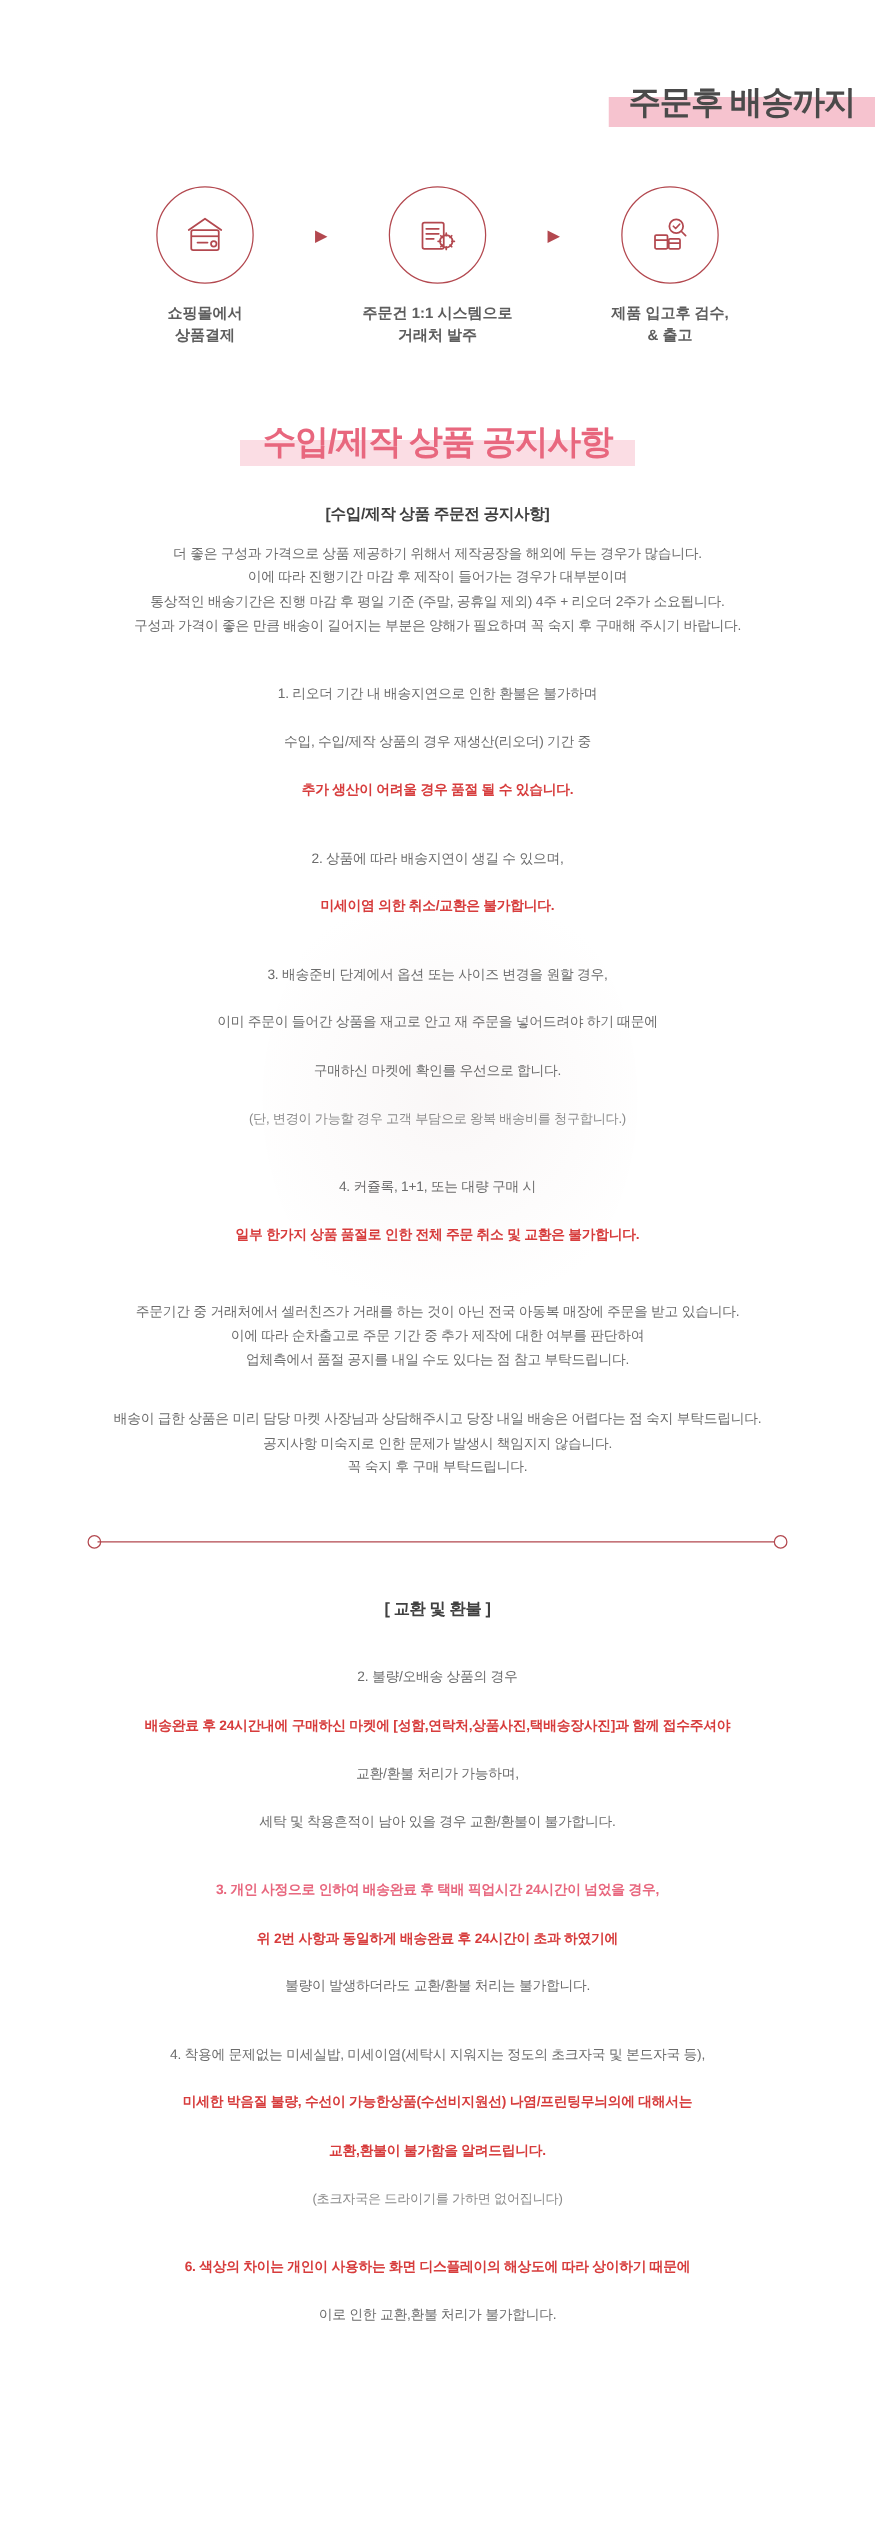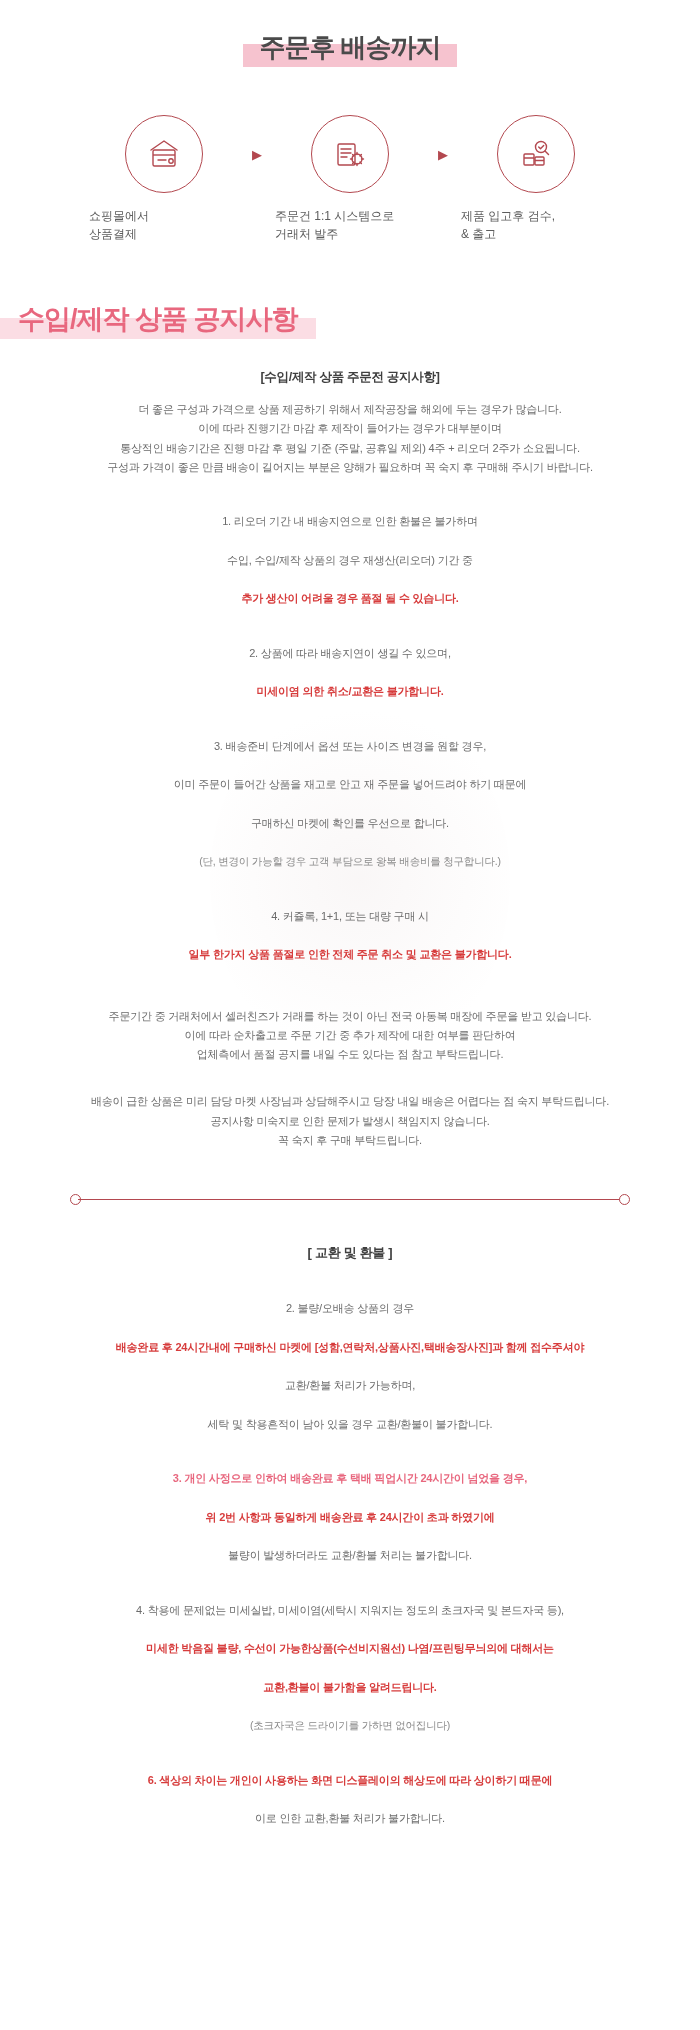--- a/index.html
+++ b/index.html
@@ -33,22 +33,22 @@
     pointer-events: none;
     z-index: 0;
   }
   .wrap {
     position: relative;
     z-index: 1;
   }
 
   
   .top-banner {
-    text-align: center;
-    padding-top: 26px;
+    text-align: right;
+    padding-top: 60px;
   }
   .top-banner-title {
     display: inline-block;
     font-size: 26px;
     font-weight: bold;
     color: #4a4a4a;
     letter-spacing: -1px;
     padding: 4px 16px 6px 16px;
     background: linear-gradient(to bottom, rgba(255,255,255,0) 40%, #f6c3cf 40%, #f6c3cf 92%, rgba(255,255,255,0) 92%);
   }
@@ -56,21 +56,22 @@
   
   .steps {
     display: flex;
     align-items: flex-start;
     justify-content: center;
     gap: 0;
     margin-top: 44px;
   }
   .step {
     width: 150px;
-    text-align: left;
+    text-align: center;
+    font-weight: bold;
   }
   .step-circle {
     width: 78px;
     height: 78px;
     margin: 0 auto;
     border: 1px solid #b3484f;
     border-radius: 50%;
     display: flex;
     align-items: center;
     justify-content: center;
@@ -87,20 +88,21 @@
   .step-arrow {
     width: 36px;
     padding-top: 32px;
     text-align: center;
     color: #b3484f;
     font-size: 13px;
   }
 
   
   .main-heading {
+    text-align: center;
     margin-top: 56px;
     text-decoration: underline;
   }
   .main-heading-text {
     display: inline-block;
     font-size: 27px;
     font-weight: bold;
     color: #e8677e;
     letter-spacing: -1px;
     padding: 2px 18px 4px 18px;

